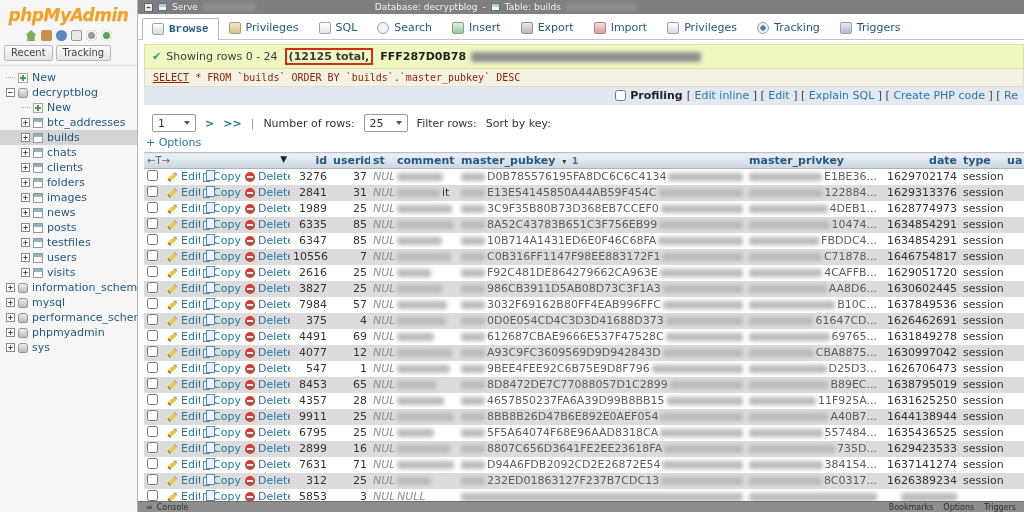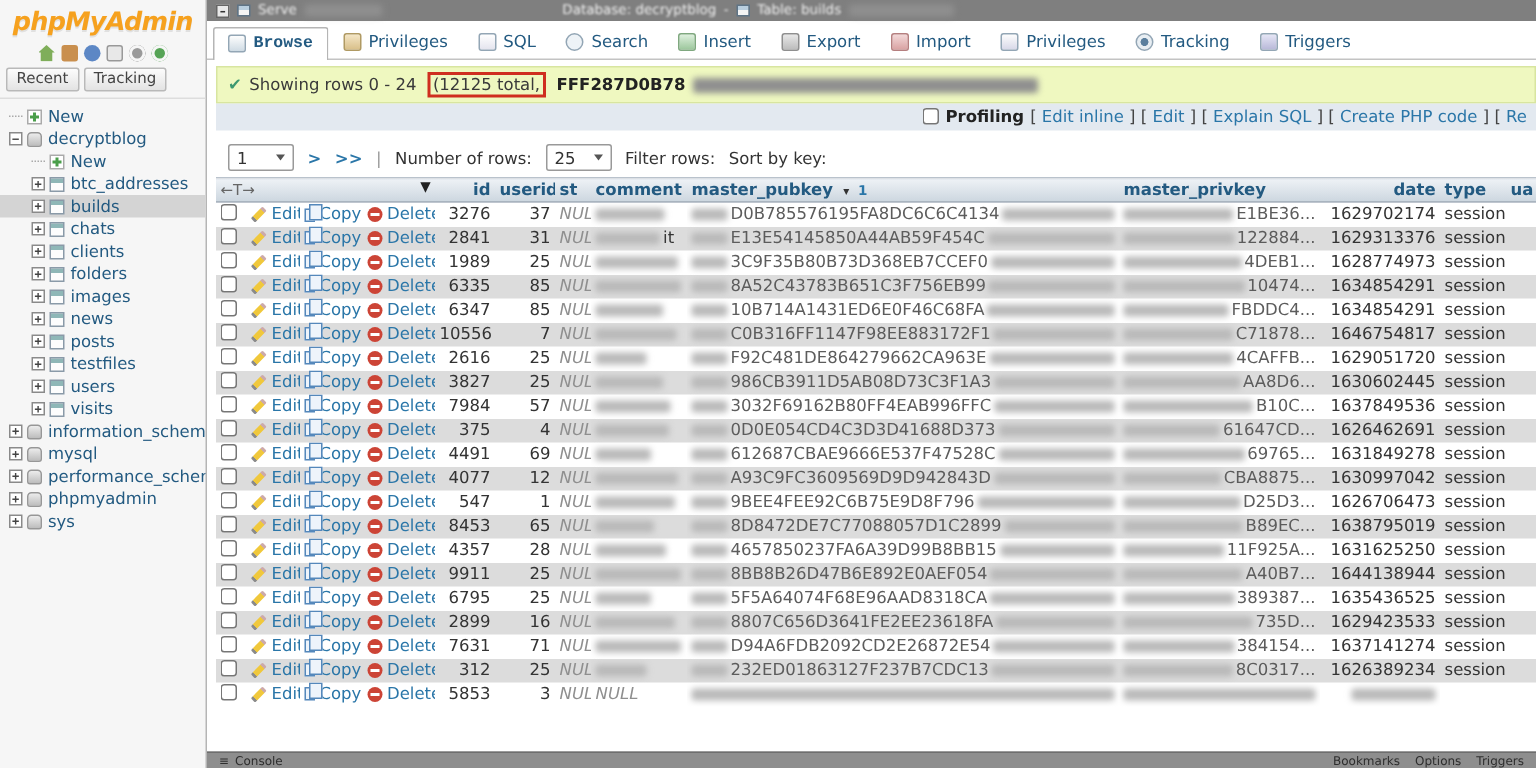--- a/index.html
+++ b/index.html
@@ -52,21 +52,21 @@
   .tico.insert-icon { background:linear-gradient(#def0de,#9cc79c); border-color:#7fa87f; }
   .tico.export-icon { background:linear-gradient(#e8e8e8,#bcbcbc); border-color:#8f8f8f; }
   .tico.import-icon { background:linear-gradient(#f3d9d9,#d9a3a3); border-color:#b57f7f; }
   .tico.privileges-icon { background:linear-gradient(#fdfdfd,#d8d8e8); }
   .tico.operations-icon { background:linear-gradient(#f6edc8,#e3c96a); border-color:#b5a050; }
   .tico.tracking-icon { border-radius:50%; background:radial-gradient(circle,#5b7f9e 35%,#e8eef3 40%); }
   .tico.triggers-icon { background:linear-gradient(#e6e6f6,#b8b8d8); }
 
   .flash { margin:4px 0 0 6px; background:#eff8c0; border:1px solid #d8e5a0; padding:3px 7px; font-size:11px; color:#3a3a3a; display:flex; align-items:center; gap:5px; white-space:nowrap; overflow:hidden; }
   .check-icon { color:#3d9970; font-weight:bold; font-size:11px; }
-  .redbox { border:2px solid #cf2e1f; padding:0 2px; margin:0 2px; }
+  .redbox { border:2px solid #cf2e1f; padding:0 2px; margin:0 2px;font-weight:bold; }
   .bold { font-weight:bold; color:#222; }
   .sqlbox { margin-left:6px; background:#f4f2e2; border:1px solid #e2dfc8; border-top:none; padding:3px 8px; font-family:"DejaVu Sans Mono","Liberation Mono",monospace; font-size:10px; color:#8b2500; white-space:nowrap; }
   .kw-u { text-decoration:underline; }
   .profiling { margin-left:6px; background:#e3e9f0; padding:2px 6px 3px; font-size:11px; text-align:right; display:flex; justify-content:flex-end; align-items:center; gap:4px; white-space:nowrap; overflow:hidden; }
   .profiling .plabel { font-weight:bold; color:#222; }
   a.plink, .blue-link { color:#2a76a8; text-decoration:none; cursor:pointer; }
   .bracket { color:#444; }
 
   .controls { display:flex; align-items:center; gap:9px; margin:9px 0 4px 14px; font-size:11px; }
   .selbox { display:inline-flex; align-items:center; justify-content:space-between; border:1px solid #999; border-radius:2px; background:#fff; height:18px; padding:0 5px; min-width:44px; cursor:pointer; }
@@ -282,20 +282,23 @@
       </nav>
 
     <div class="flash">
       <span class="check-icon">✔</span>
       <span>Showing rows 0 - 24 </span>
       <span class="redbox">(12125 total,</span>
       <span class="bold">FFF287D0B78</span>
       <span class="blur dark" style="width:230px;height:10px"></span>
     </div>
 
+    <div class="sqlbox">
+      <span class="kw-u">SELECT</span><span> * FROM `builds` ORDER BY `builds`.`master_pubkey` DESC</span>
+    </div>
 
     <div class="profiling">
       <input type="checkbox" style="">
       <span class="plabel">Profiling</span>
       <span id="profiling-links"><span class="bracket"> [ </span><a class="plink">Edit inline</a><span class="bracket"> ]</span><span class="bracket"> [ </span><a class="plink">Edit</a><span class="bracket"> ]</span><span class="bracket"> [ </span><a class="plink">Explain SQL</a><span class="bracket"> ]</span><span class="bracket"> [ </span><a class="plink">Create PHP code</a><span class="bracket"> ]</span><span class="bracket"> [ </span><a class="plink">Re</a></span>
     </div>
 
     <div class="controls">
       <span class="selbox">
         <span>1</span>
@@ -306,20 +309,21 @@
       <span class="divider">|</span>
       <span>Number of rows:</span>
       <span class="selbox">
         <span>25</span>
         <span class="arr"></span>
       </span>
       <span>Filter rows:</span>
       <span>Sort by key:</span>
     </div>
 
+    <div class="options-link">+ Options</div>
 
     <div class="tablewrap">
       <table class="results">
         <colgroup>
           <col style="width:20px">
             <col style="width:36px">
             <col style="width:42px">
             <col style="width:48px">
           <col style="width:40px">
             <col style="width:40px">
@@ -850,21 +854,21 @@
               <td class="keycell">
                 <span class="cellflex">
                   <span class="blur" style="width: 24px;"></span>
                   <span>5F5A64074F68E96AAD8318CA</span>
                   <span class="blur grow"></span>
                 </span>
               </td>
               <td class="keycell">
                 <span class="cellflex">
                   <span class="blur grow"></span>
-                  <span>389387...</span>
+                  <span>557484...</span>
                 </span>
               </td>
               <td class="num">1635436525</td>
               <td>session</td>
               <td></td>
             </tr>
             <tr class="row-even">
               <td><input type="checkbox" style=""></td>
               <td class="act"><a class="blue-link"><span class="aicon pencil-icon"></span><span>Edit</span></a></td>
               <td class="act"><a class="blue-link"><span class="aicon copy-icon"></span><span>Copy</span></a></td>

